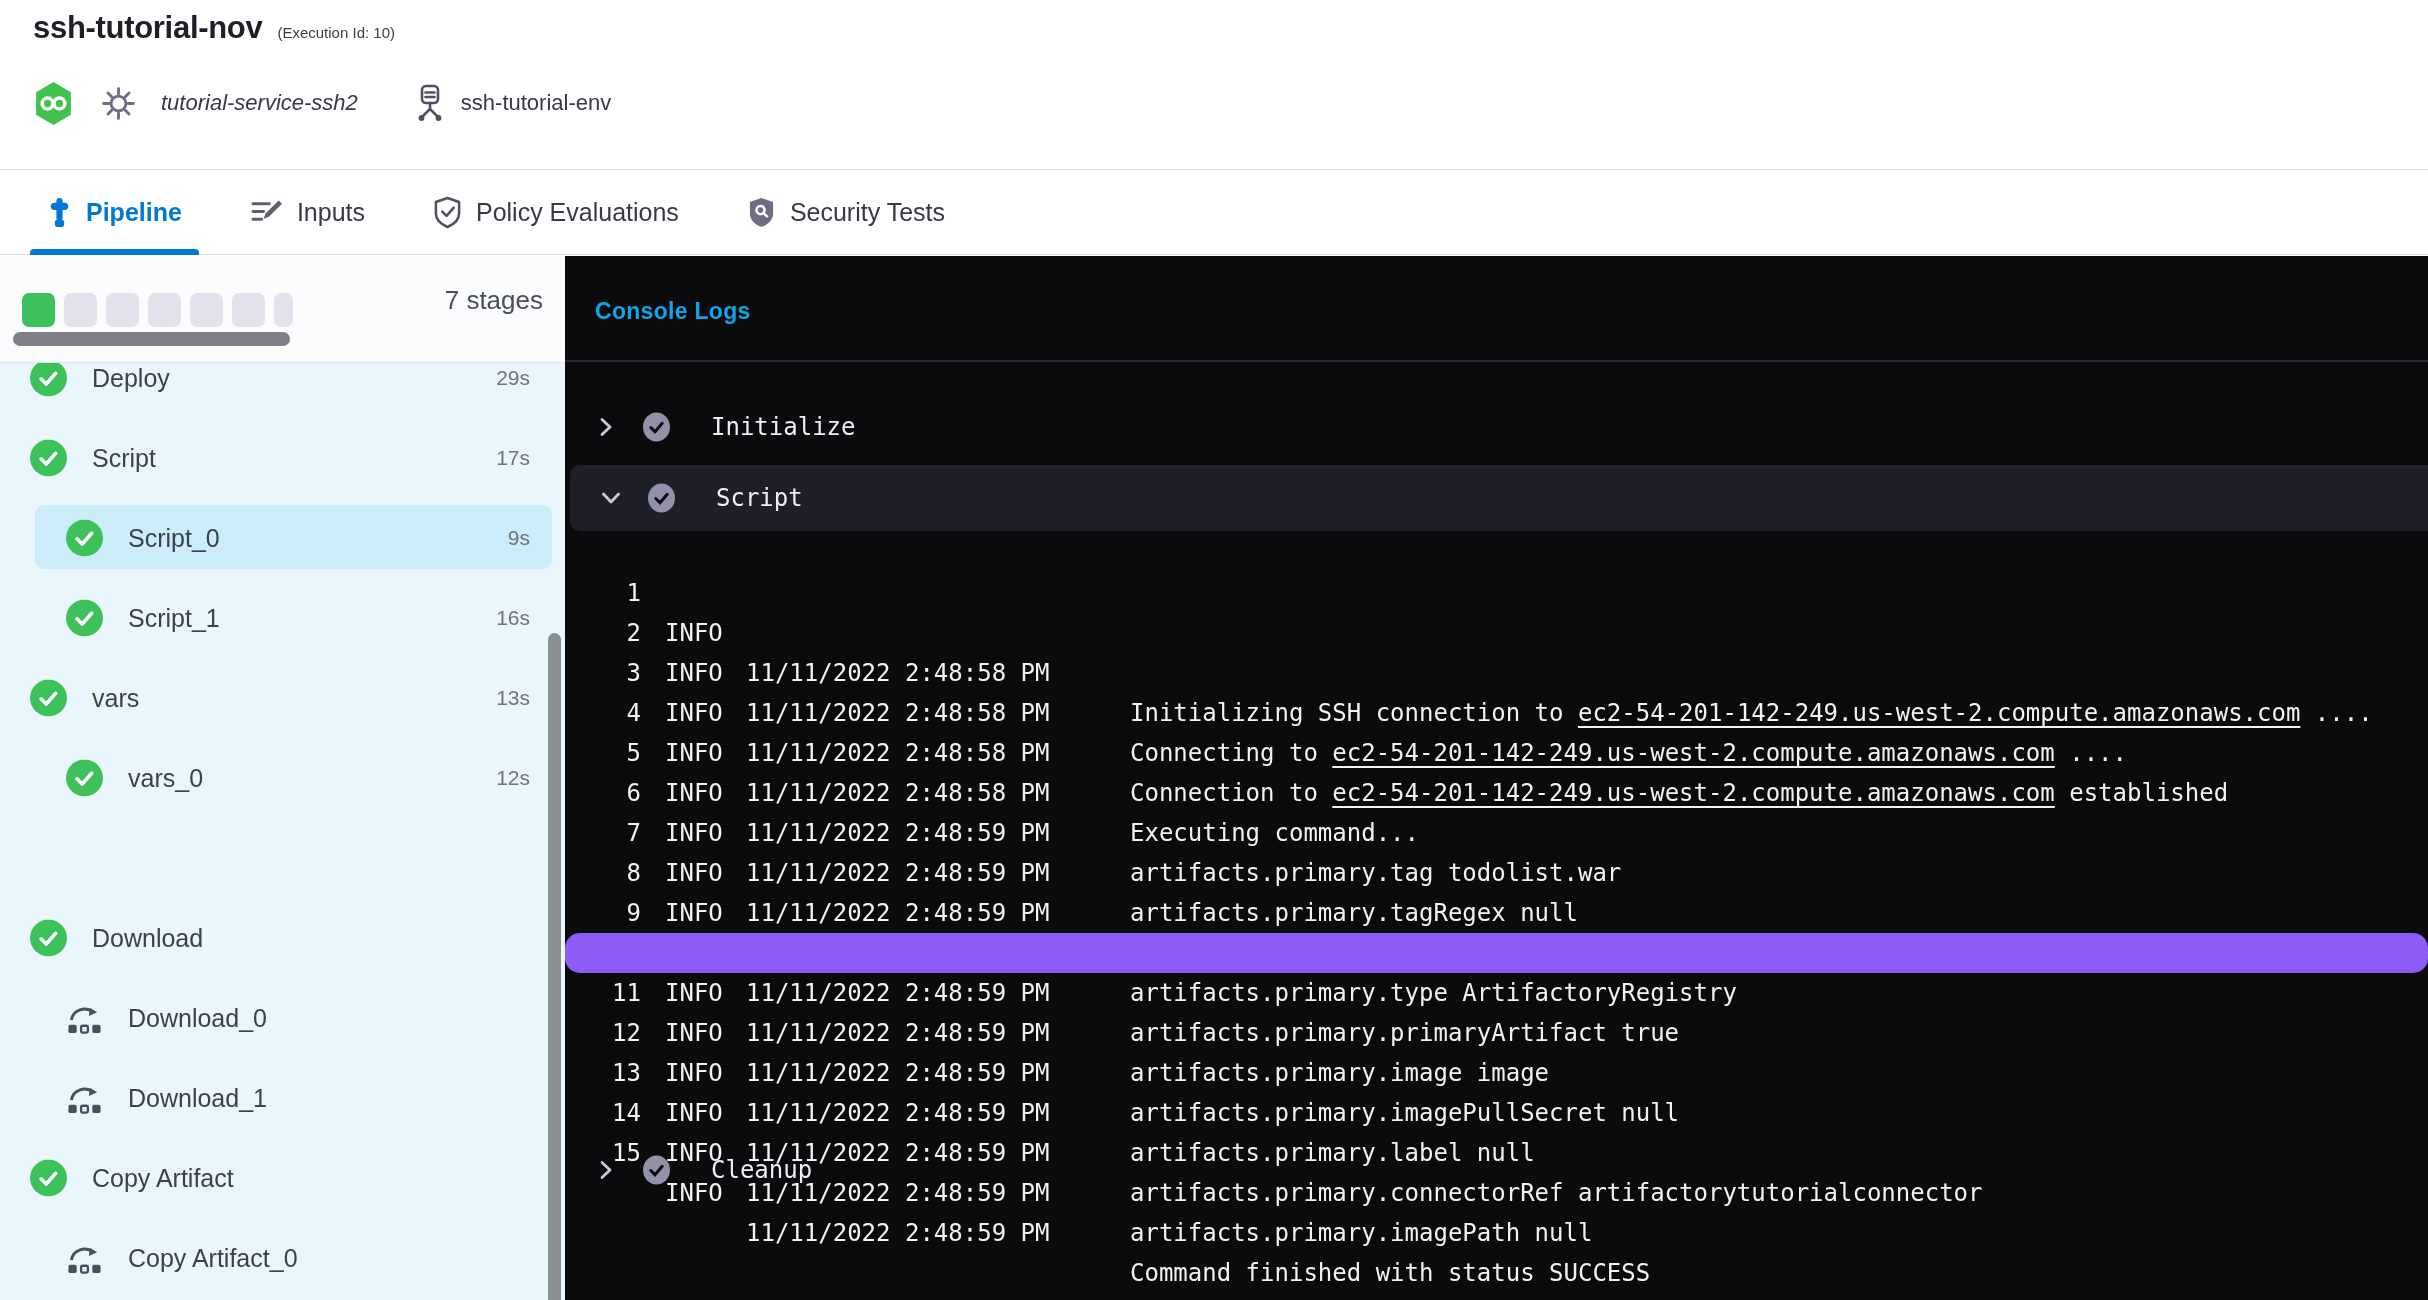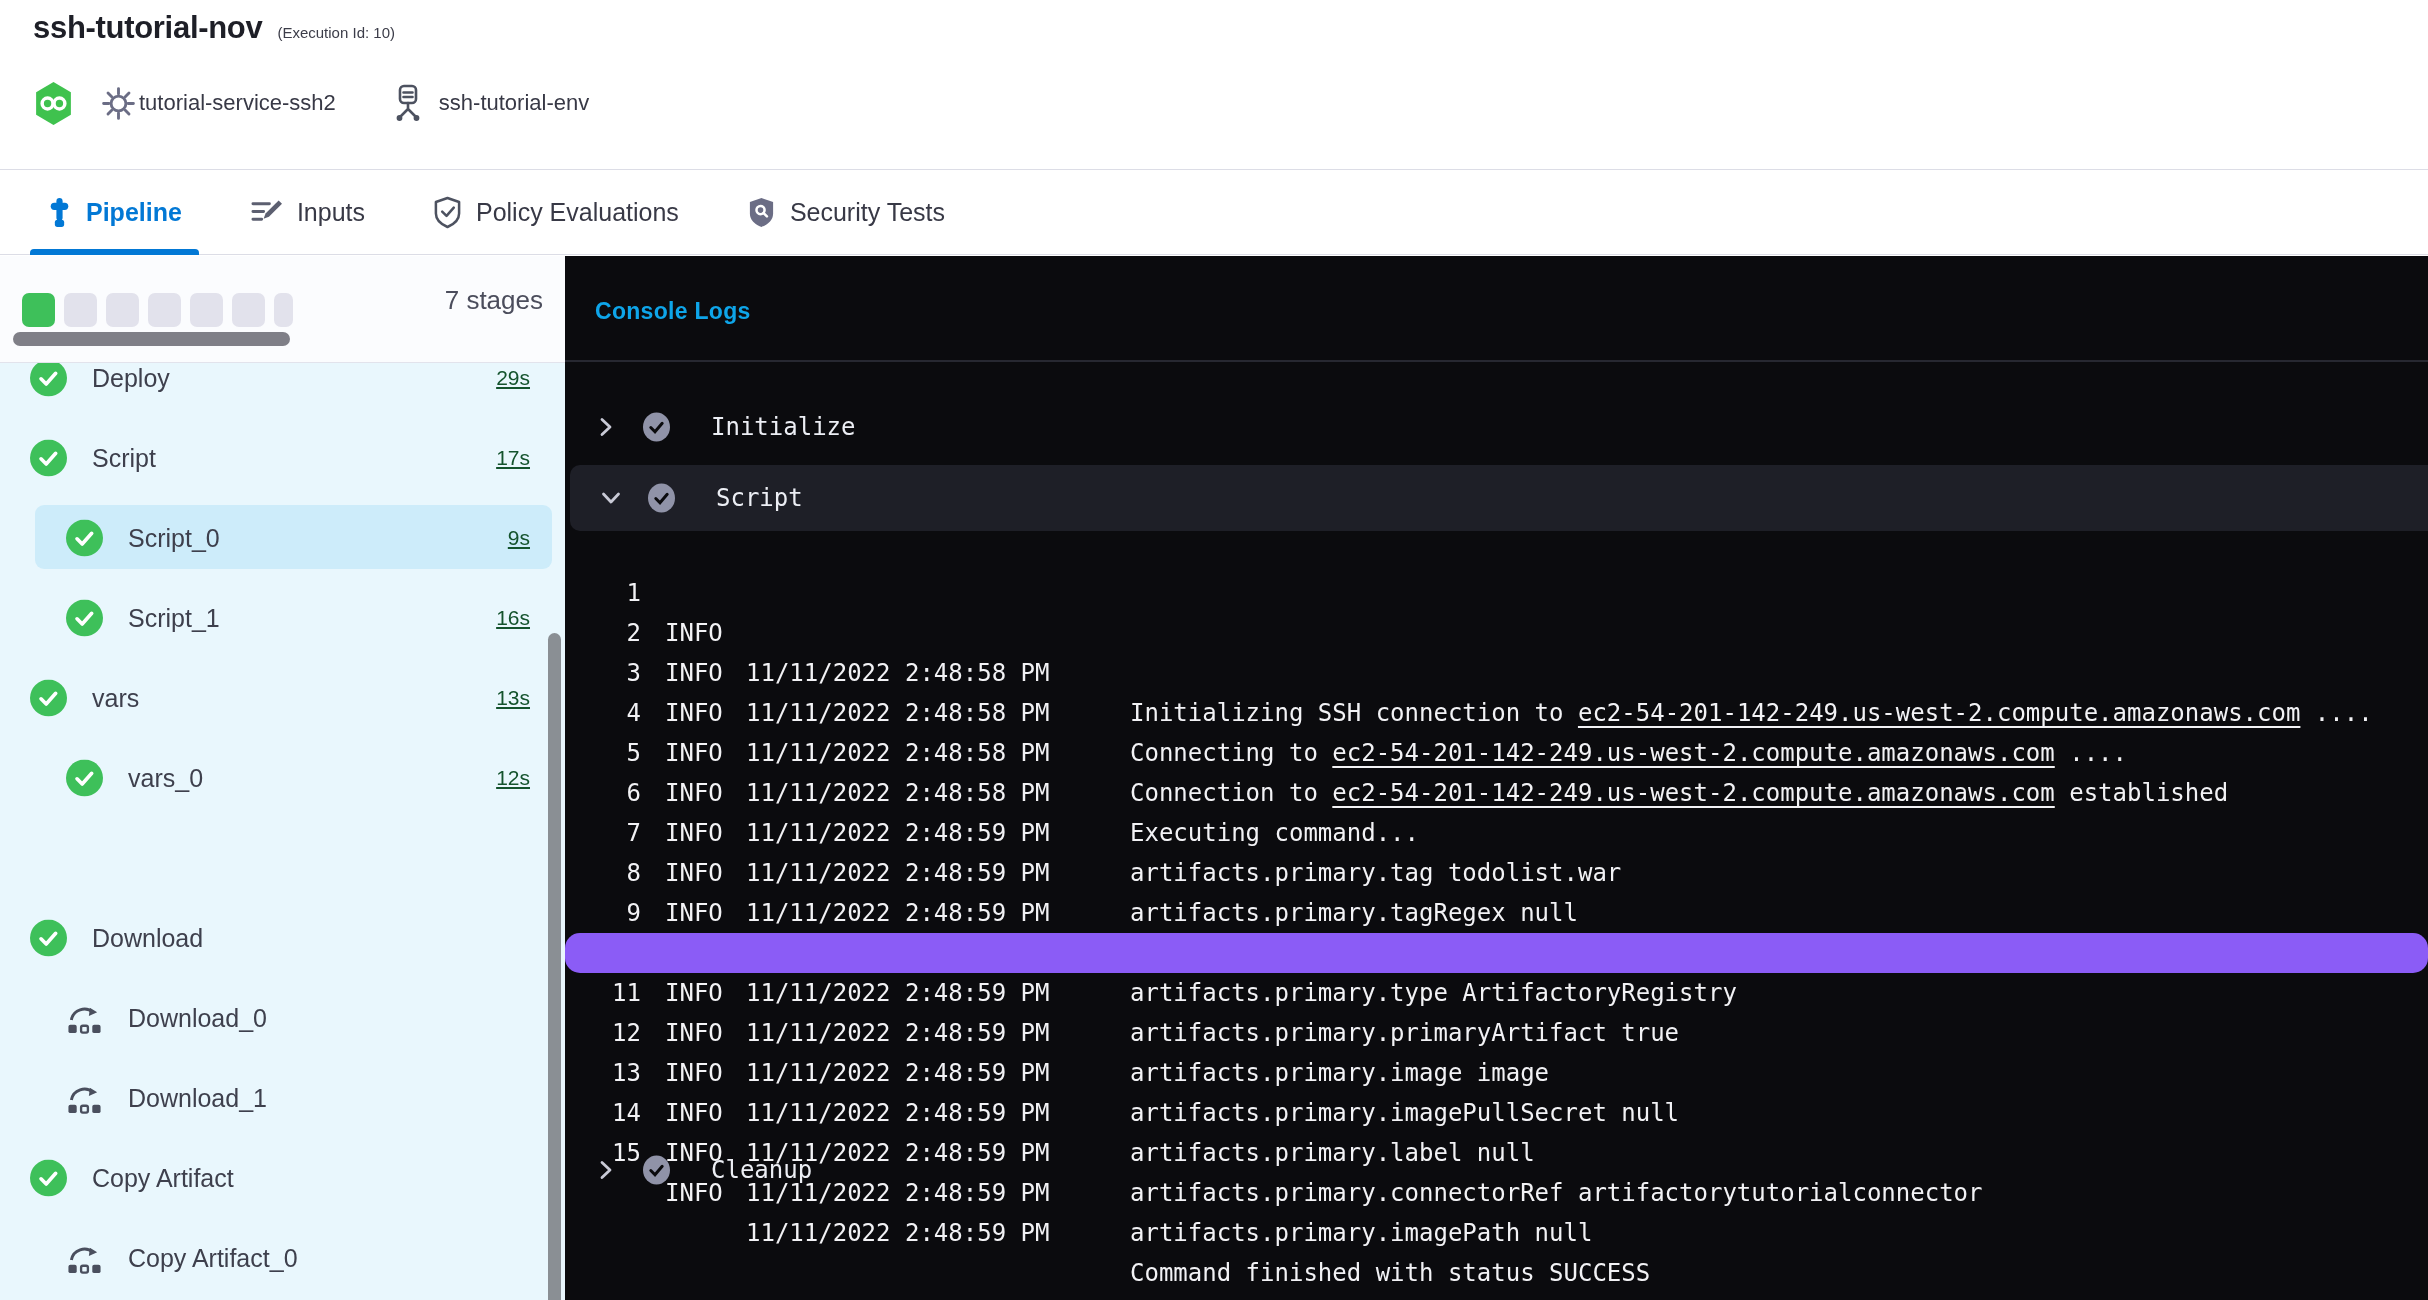--- a/index.html
+++ b/index.html
@@ -8,21 +8,21 @@
 
   
   .page-header { position:absolute; left:0; top:0; right:0; height:169px; background:#fff; }
   .title-line { position:absolute; left:33px; top:10px; display:flex; align-items:baseline; }
   .page-title { font-size:31px; font-weight:700; color:#1e1f27; letter-spacing:-0.3px; }
   .exec-id { margin-left:15px; font-size:15px; font-weight:400; color:#3c3d49; }
   .meta-row { position:absolute; left:33px; top:80px; height:46px; display:flex; align-items:center; }
   .meta-label { font-size:22px; color:#383946; }
   .hex-icon { width:41px; height:45px; }
   .gear-icon { width:37px; height:37px; margin-left:26px; }
-  .service-name { margin-left:2px; }
+  .service-name { margin-left:24px;font-style:italic; }
   .env-icon { width:36px; height:40px; margin-left:54px; }
   .env-name { margin-left:13px; }
 
   
   .tab-bar { position:absolute; left:0; top:169px; right:0; height:86px; background:#fff;
              border-top:1px solid #dcdde6; border-bottom:1px solid #dcdde6; box-sizing:border-box;
              display:flex; align-items:stretch; padding-left:30px; }
   .tab { position:relative; display:flex; align-items:center; gap:14px; padding:0 17px; margin-right:34px;
          font-size:25px; color:#383946; cursor:pointer; }
   .tab .tab-ico { display:flex; align-items:center; }
@@ -45,21 +45,21 @@
   .stage-row { position:absolute; left:0; right:0; height:80px; cursor:pointer; }
   .stage-row.selected::before { content:""; position:absolute; left:35px; right:13px; top:7px; bottom:9px;
                                 background:#cdecfa; border-radius:9px; }
   .stage-icon { position:absolute; top:50%; transform:translateY(-50%); width:37px; height:37px; }
   .stage-icon svg { display:block; width:100%; height:100%; }
   .stage-row.parent .stage-icon { left:30px; }
   .stage-row.child  .stage-icon { left:66px; }
   .stage-label { position:absolute; top:50%; transform:translateY(-50%); font-size:25px; color:#3e404d; }
   .stage-row.parent .stage-label { left:92px; }
   .stage-row.child  .stage-label { left:128px; }
-  .stage-duration { position:absolute; right:35px; top:50%; transform:translateY(-50%); font-size:21px; color:#14532d;text-decoration:underline; }
+  .stage-duration { position:absolute; right:35px; top:50%; transform:translateY(-50%); font-size:21px; color:#737373; }
   .v-scrollbar { position:absolute; right:4px; top:377px; bottom:-8px; width:13px; background:#8a8f94;
                  border-radius:7px; z-index:6; }
 
   
   .console { position:absolute; left:565px; top:256px; right:0; bottom:0; background:#0b0b0e; }
   .console-title { position:absolute; left:30px; top:42px; font-size:23px; font-weight:700;
                    color:#0ea5e9; letter-spacing:.3px; }
   .console-divider { position:absolute; left:0; right:0; top:104px; height:2px; background:#272831; }
 
   .mono { font-family:"DejaVu Sans Mono", monospace; }

